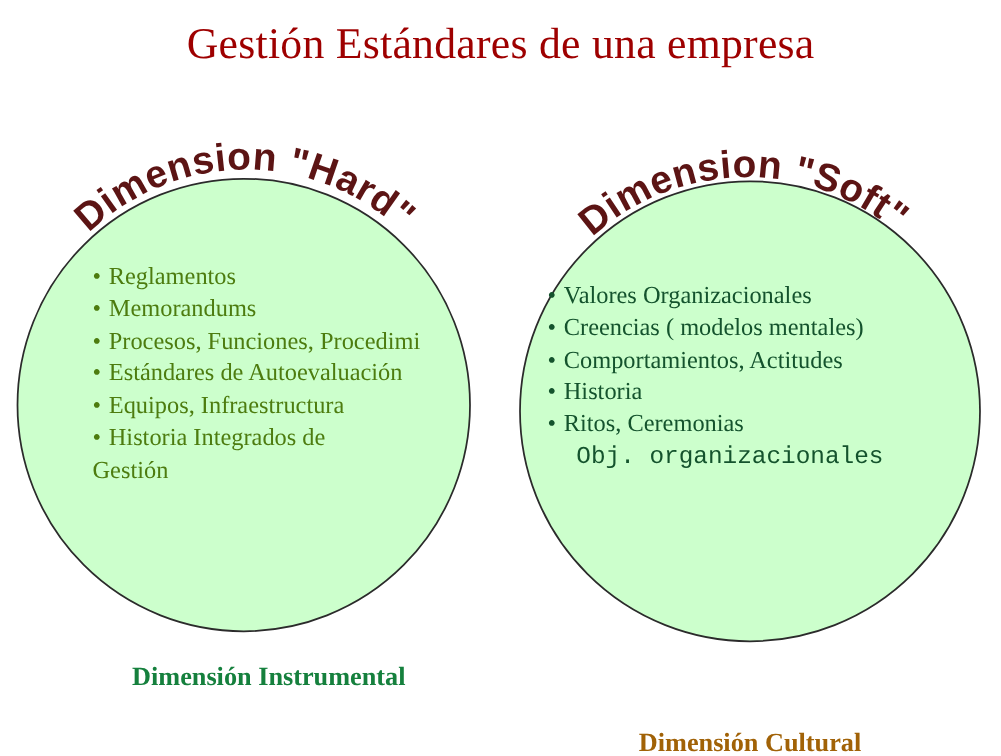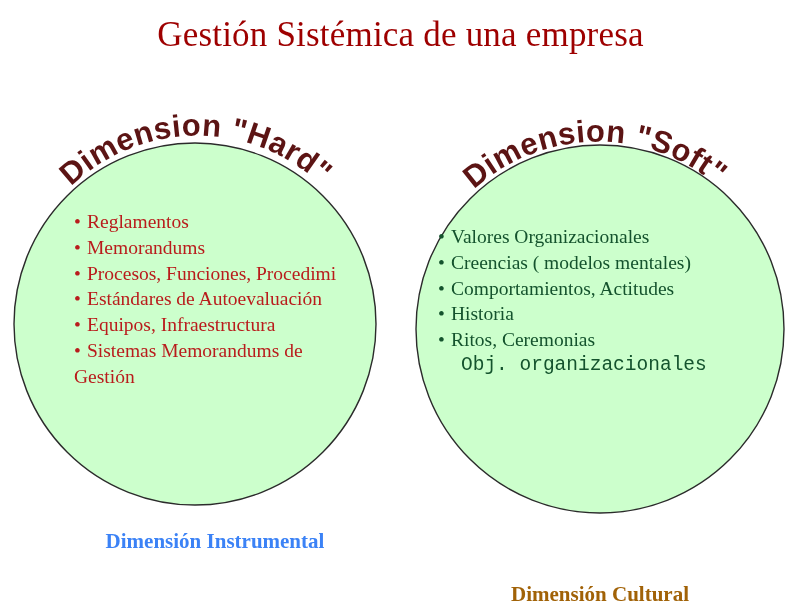--- a/index.html
+++ b/index.html
@@ -112,60 +112,60 @@
     left: 430px;
     top: 533px;
     width: 340px;
   }
 </style>
 </head>
 <body style="background: rgb(255, 255, 255);">
 
 <div id="slide">
 
-  <div id="title" style="color: rgb(158, 0, 0);">Gestión Sistémica de una empresa</div>
+  <div id="title" style="color: rgb(158, 0, 0);">Gestión Estándares de una empresa</div>
 
   <svg id="venn" viewBox="0 0 801 605">
     <defs>
       <path id="arcHard" d="M 62 196 A 181 181 0 0 1 330 194" fill="none"></path>
       <path id="arcSoft" d="M 458 206 A 184 184 0 0 1 733 201" fill="none"></path>
     </defs>
 
     <circle class="venn-circle" cx="195" cy="324" r="181" style="fill: rgb(204, 255, 204); stroke: rgb(43, 43, 43);"></circle>
     <circle class="venn-circle" cx="600" cy="329" r="184" style="fill: rgb(204, 255, 204); stroke: rgb(43, 43, 43);"></circle>
 
     <text class="arc-label" style="fill: rgb(92, 20, 20);">
       <textPath href="#arcHard" startOffset="50%" text-anchor="middle">Dimension "Hard"</textPath>
     </text>
 
     <text class="arc-label" style="fill: rgb(92, 20, 20);">
       <textPath href="#arcSoft" startOffset="50%" text-anchor="middle">Dimension "Soft"</textPath>
     </text>
   </svg>
 
-  <div class="list-block" id="list-hard" style="color: #b91c1c;">
+  <div class="list-block" id="list-hard" style="color: #4d7c0f;">
     <span class="list-line"><span class="bul">•</span><span>Reglamentos</span></span>
     <span class="list-line"><span class="bul">•</span><span>Memorandums</span></span>
     <span class="list-line"><span class="bul">•</span><span>Procesos, Funciones, Procedimi</span></span>
     <span class="list-line"><span class="bul">•</span><span>Estándares de Autoevaluación</span></span>
     <span class="list-line"><span class="bul">•</span><span>Equipos, Infraestructura</span></span>
-    <span class="list-line"><span class="bul">•</span><span>Sistemas Memorandums de</span></span>
+    <span class="list-line"><span class="bul">•</span><span>Historia Integrados de</span></span>
     <span class="list-line cont">Gestión</span>
   </div>
 
   <div class="list-block" id="list-soft" style="color: #14532d;">
     <span class="list-line"><span class="bul">•</span><span>Valores Organizacionales</span></span>
     <span class="list-line"><span class="bul">•</span><span>Creencias ( modelos mentales)</span></span>
     <span class="list-line"><span class="bul">•</span><span>Comportamientos, Actitudes</span></span>
     <span class="list-line"><span class="bul">•</span><span>Historia</span></span>
     <span class="list-line"><span class="bul">•</span><span>Ritos, Ceremonias</span></span>
     <span class="list-line cont indent">Obj. organizacionales</span>
   </div>
 
-  <div class="caption" id="caption-left" style="color: #3b82f6;">
+  <div class="caption" id="caption-left" style="color: #15803d;">
     <span>Dimensión Instrumental</span><br>
   </div>
 
   <div class="caption" id="caption-right" style="color: #a16207; margin-top: 48px;">
     <span>Dimensión Cultural</span>
   </div>
 
 </div>
 
 </body></html>

